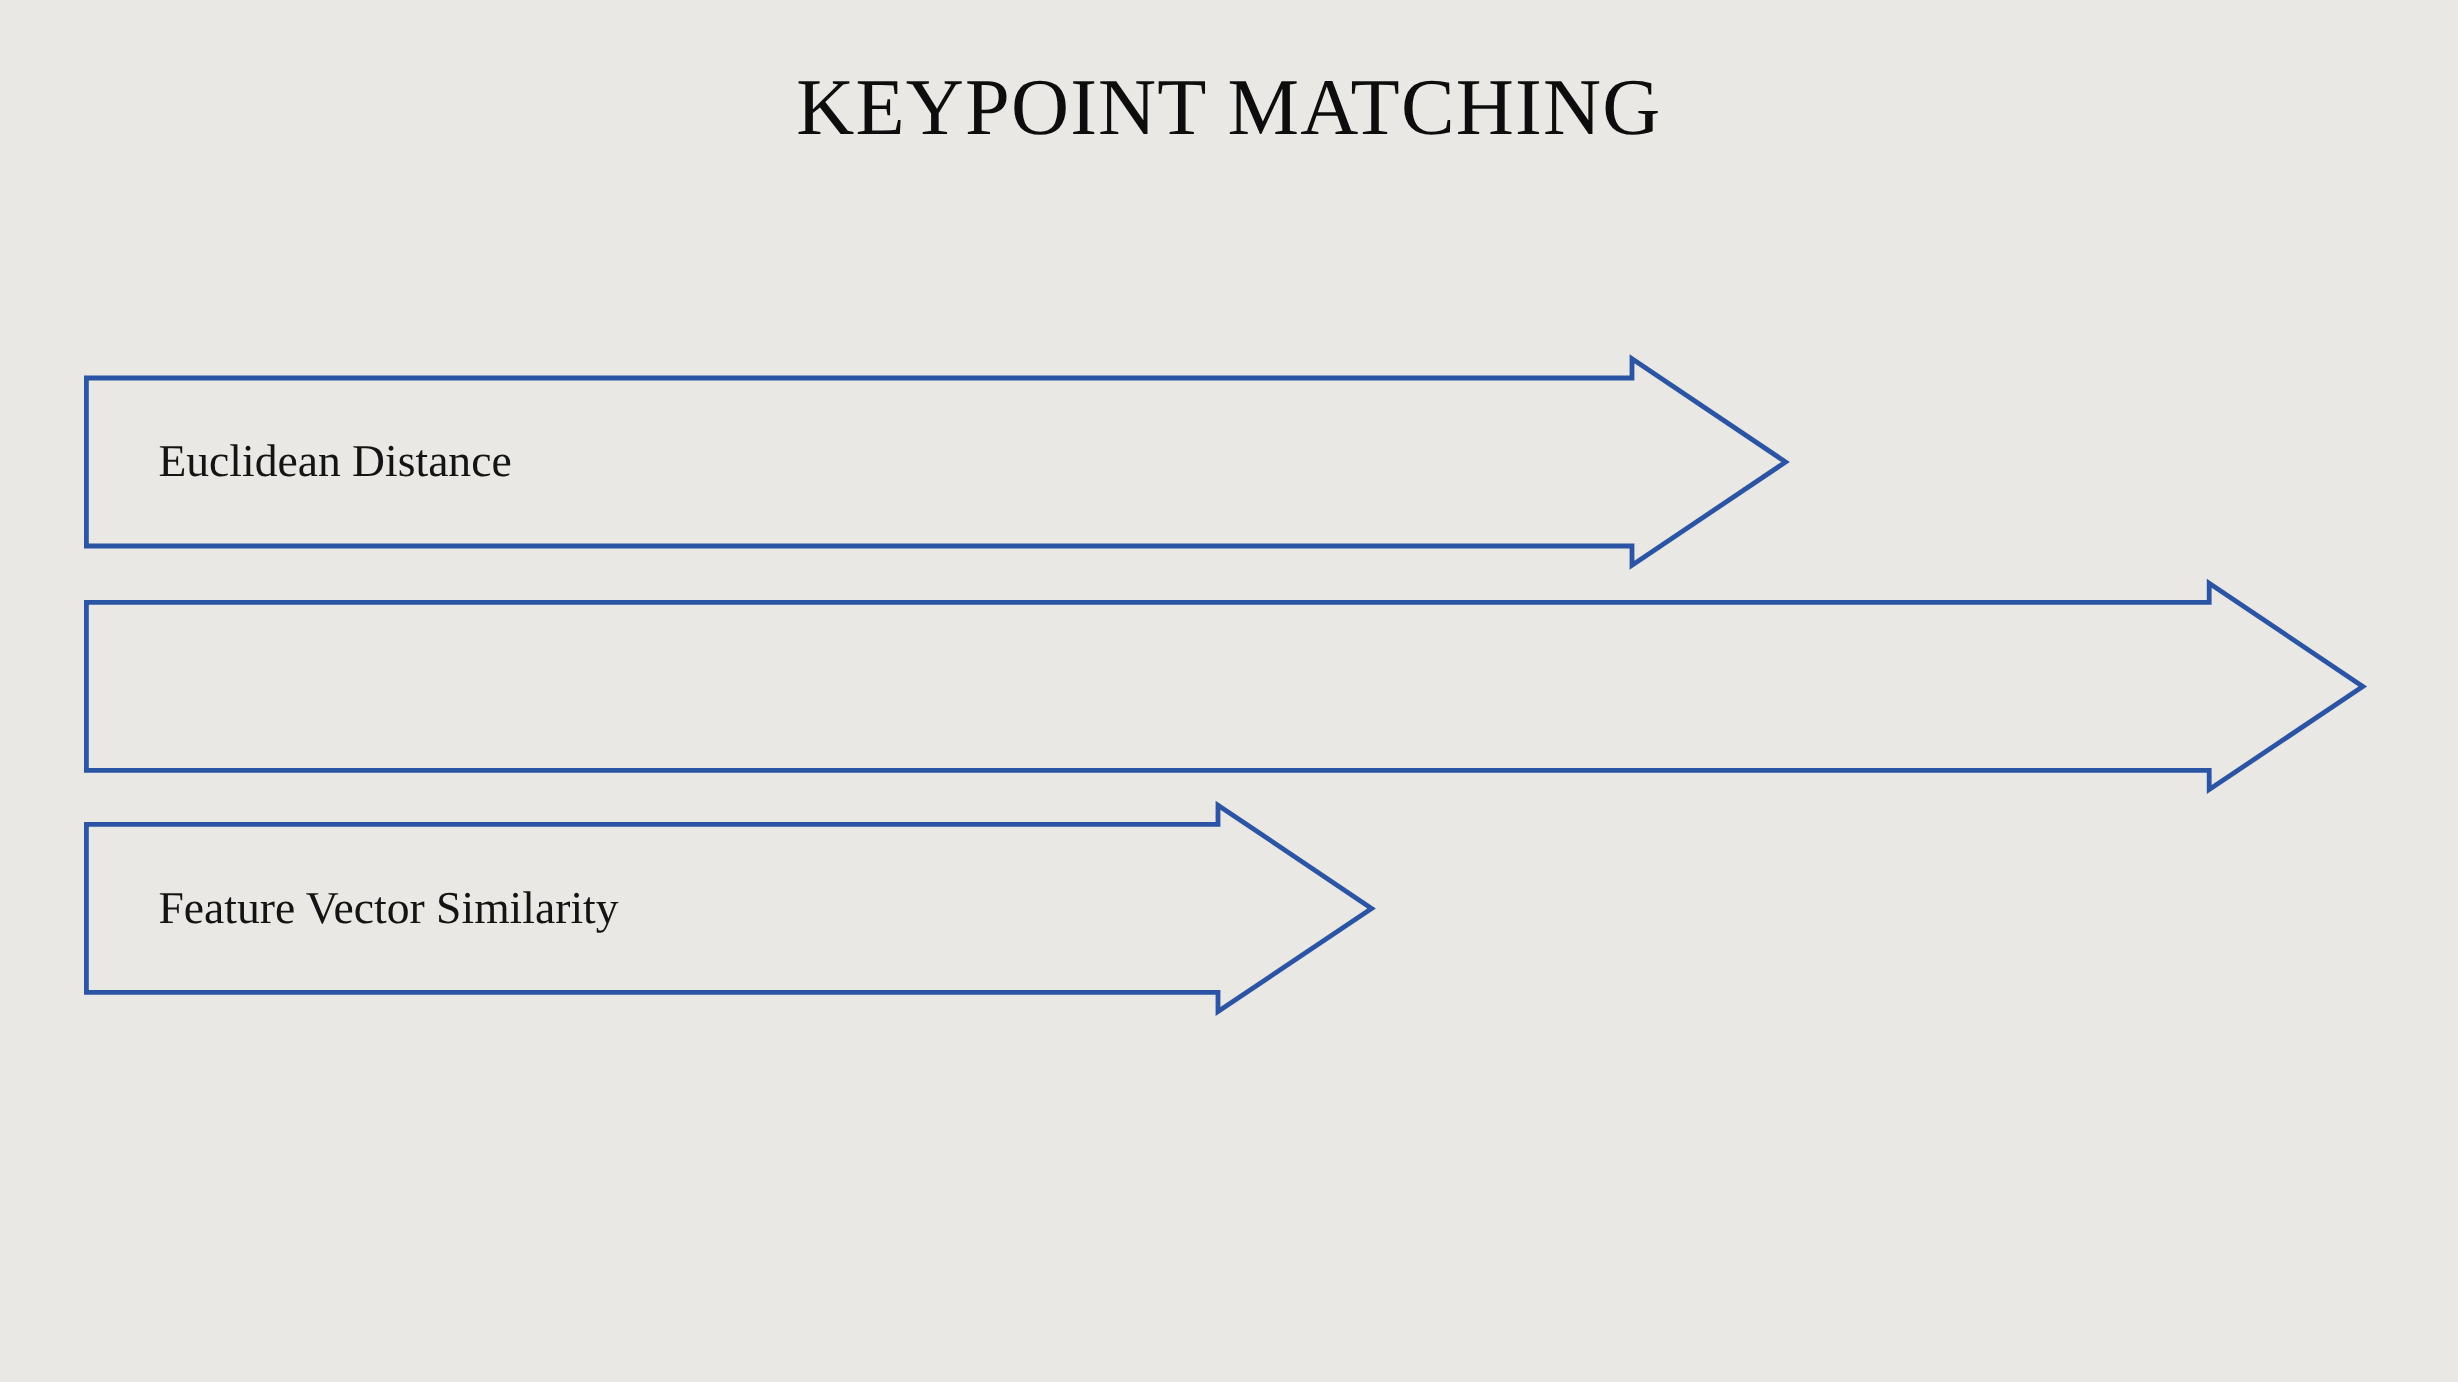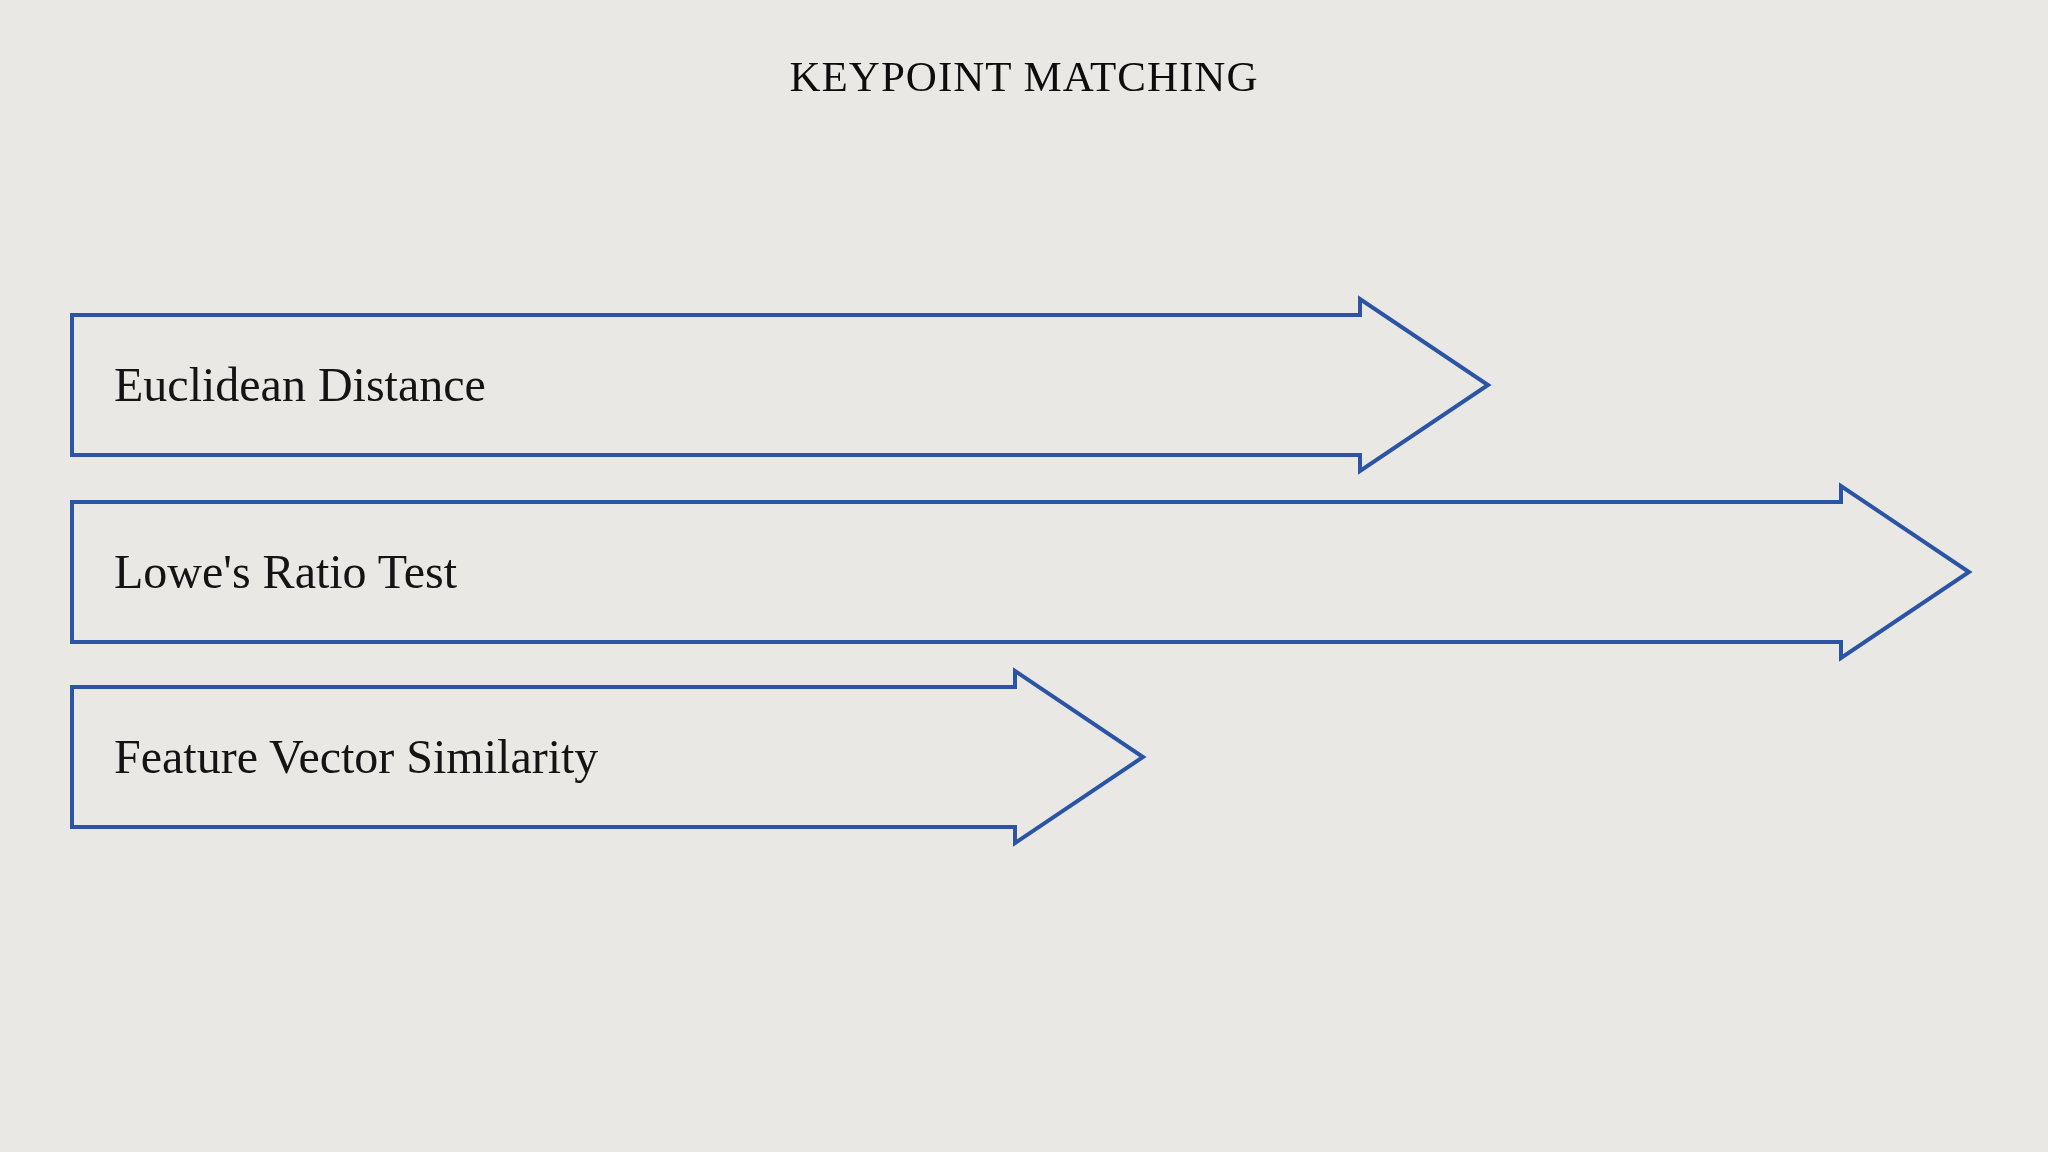--- a/index.html
+++ b/index.html
@@ -14,62 +14,61 @@
     background:var(--bg);
     font-family:"Liberation Serif", serif;
     position:relative;
     overflow:hidden;
   }
   .title{
     position:absolute;
     top:52px;left:0;
     width:100%;
     text-align:center;
-    font-size:43px;
+    font-size:67px;
     letter-spacing:1px;
     color:var(--title);
     white-space:nowrap;
   }
   .canvas{
     position:absolute;
     inset:0;
   }
   .arrow{
     position:absolute;
   }
   .arrow svg{
     display:block;
     overflow:visible;
   }
   .arrow-label{
     position:absolute;
-    left:42px;
+    left:60px;
     top:0;
-    font-size:48px;
+    font-size:38px;
     color:var(--text);
     white-space:nowrap;
   }
 </style>
 </head>
 <body>
 
 <div class="title">KEYPOINT MATCHING</div>
 
 <div class="canvas">
     <div class="arrow" style="left: 72px; top: 299px; width: 1416px; height: 172px;">
       <svg width="1416" height="172" viewBox="0 0 1416 172">
         <polygon points="0,16 1288,16 1288,0 1416,86 1288,172 1288,156 0,156" fill="none" stroke="var(--outline)" stroke-width="4" stroke-linejoin="miter"></polygon>
       </svg>
       <div class="arrow-label" style="height:172px;line-height:172px">Euclidean Distance</div>
     </div>
     <div class="arrow" style="left: 72px; top: 486px; width: 1897px; height: 172px;">
       <svg width="1897" height="172" viewBox="0 0 1897 172">
         <polygon points="0,16 1769,16 1769,0 1897,86 1769,172 1769,156 0,156" fill="none" stroke="var(--outline)" stroke-width="4" stroke-linejoin="miter"></polygon>
       </svg>
-      <div class="arrow-label" style="height:172px;line-height:172px">Lowe's Ratio Test</div>
     </div>
     <div class="arrow" style="left: 72px; top: 671px; width: 1071px; height: 172px;">
       <svg width="1071" height="172" viewBox="0 0 1071 172">
         <polygon points="0,16 943,16 943,0 1071,86 943,172 943,156 0,156" fill="none" stroke="var(--outline)" stroke-width="4" stroke-linejoin="miter"></polygon>
       </svg>
       <div class="arrow-label" style="height:172px;line-height:172px">Feature Vector Similarity</div>
     </div>
   </div>
 
 </body></html>

